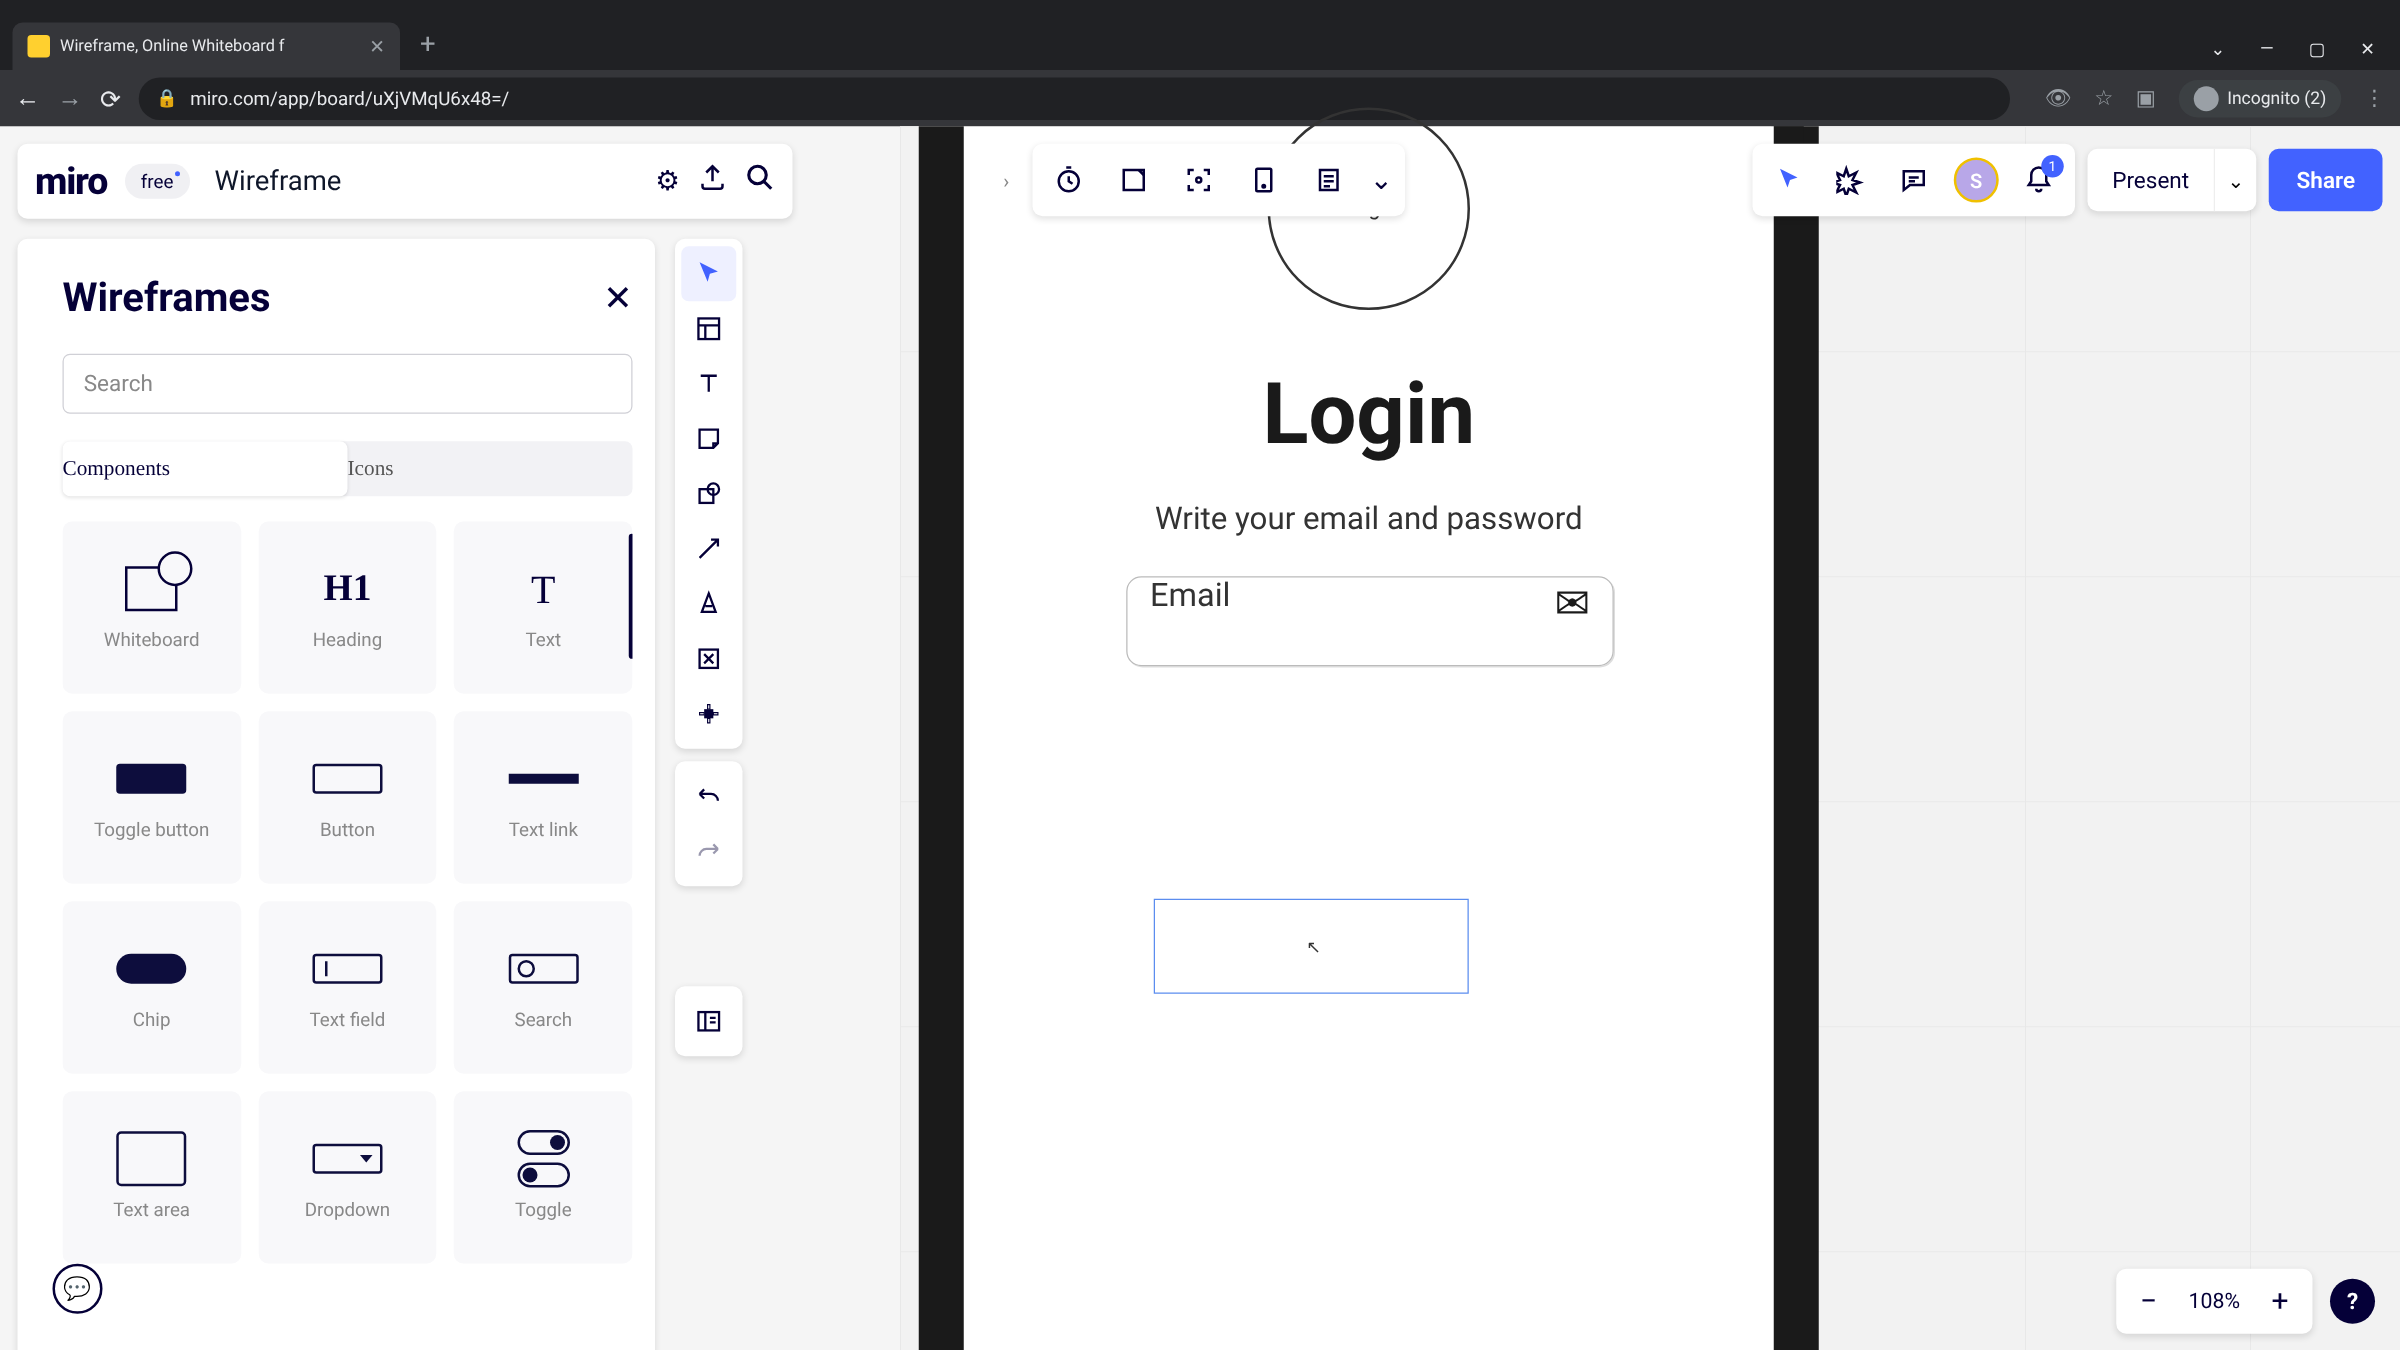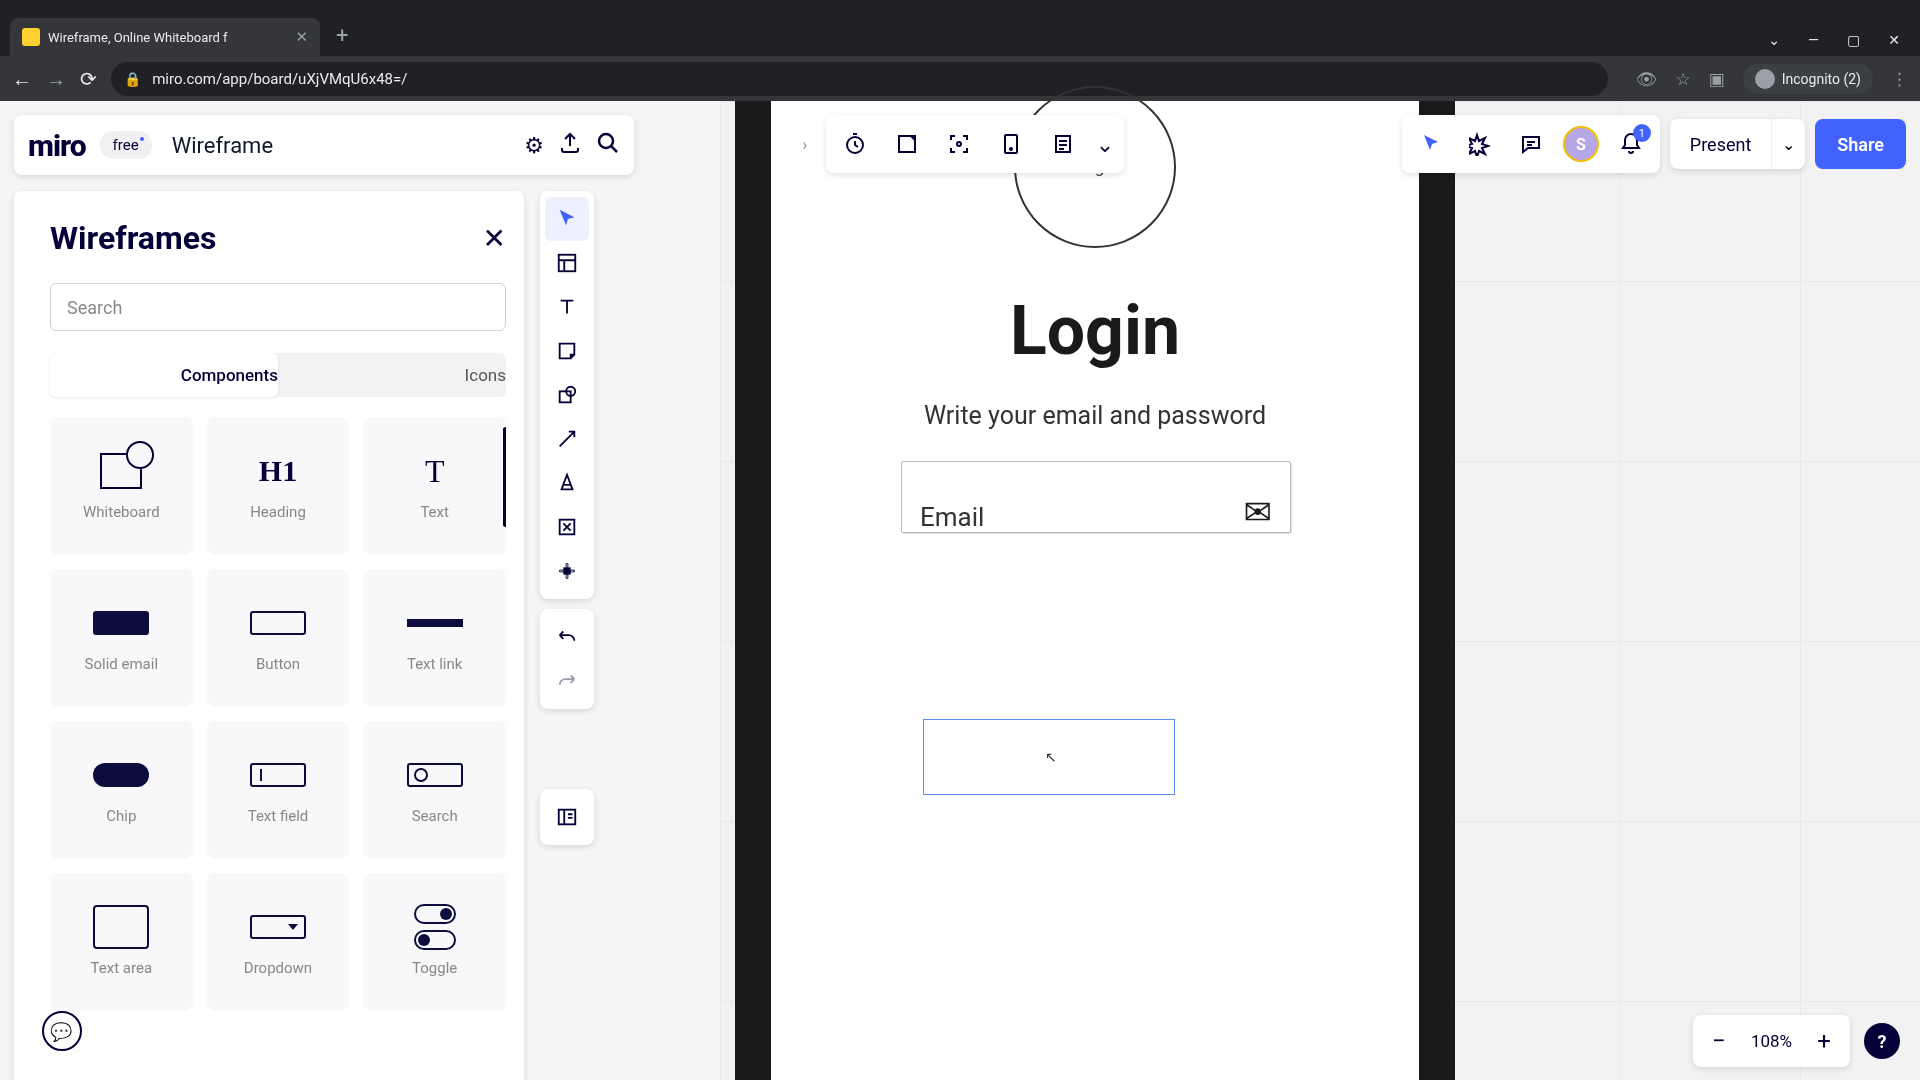--- a/index.html
+++ b/index.html
@@ -37,21 +37,21 @@
 .board-name { font-size: 22px; color: #0f172a; flex: 1; padding-left: 6px; }
 .hdr-icon { color: #050038; font-size: 22px; cursor: pointer; }
 
 
 .wf-panel { position: absolute; top: 90px; left: 14px; width: 510px; height: 900px; background: #fff; border-radius: 8px; box-shadow: 0 2px 6px rgba(0,0,0,0.12); padding: 28px 18px 0 36px; display: flex; flex-direction: column; }
 .wf-title-row { display: flex; justify-content: space-between; align-items: center; margin-bottom: 26px; }
 .wf-title { font-size: 32px; font-weight: 700; color: #050038; }
 .wf-close { font-size: 28px; color: #050038; cursor: pointer; }
 .wf-search { border: 1px solid #d0d0d6; border-radius: 6px; height: 48px; padding: 0 16px; font-size: 18px; color: #888; display: flex; align-items: center; margin-bottom: 22px; }
 .wf-tabs { display: flex; background: #f2f2f5; border-radius: 6px; margin-bottom: 20px; }
-.wf-tab { flex: 1; text-align: right; padding: 12px 0; font-size: 17px; color: #555; cursor: pointer; border-radius: 6px; }
+.wf-tab { flex: 1; text-align: left; padding: 12px 0; font-size: 17px; color: #555; cursor: pointer; border-radius: 6px; font-family: Liberation Serif, serif; }
 .wf-tab.active { background: #fff; color: #050038; font-weight: 500; box-shadow: 0 1px 3px rgba(0,0,0,0.1); }
 .wf-grid { display: grid; grid-template-columns: repeat(3, 1fr); gap: 14px; overflow: hidden; position: relative; }
 .wf-item { background: #f8f8fa; border-radius: 8px; height: 138px; display: flex; flex-direction: column; align-items: center; justify-content: center; gap: 12px; cursor: grab; }
 .wf-item-label { font-size: 15px; color: #888; }
 .wf-icon { width: 56px; height: 40px; display: flex; align-items: center; justify-content: center; }
 .wf-rect { width: 42px; height: 36px; border: 2px solid #050038; position: relative; }
 .wf-rect::before { content: ""; position: absolute; top: -14px; right: -14px; width: 24px; height: 24px; border: 2px solid #050038; border-radius: 50%; background: #f8f8fa; }
 .wf-h1 { font-size: 30px; font-weight: 800; color: #050038; font-family: Georgia, serif; }
 .wf-t { font-size: 32px; font-family: Georgia, serif; color: #050038; }
 .wf-solidbtn { width: 72px; height: 24px; background: #0d0d3d; border-radius: 3px; }
@@ -82,21 +82,21 @@
 .tool-btn svg { width: 22px; height: 22px; }
 
 
 .canvas { position: absolute; top: 0; left: 720px; right: 0; bottom: 0; background: #f2f2f2; }
 .canvas-grid { position: absolute; inset: 0; background-image: linear-gradient(#e8e8e8 1px, transparent 1px), linear-gradient(90deg, #e8e8e8 1px, transparent 1px); background-size: 180px 180px; }
 .phone-frame { position: absolute; top: 0; left: 15px; width: 720px; height: 990px; background: #1a1a1a; }
 .phone-screen { position: absolute; top: 0; left: 36px; width: 648px; height: 980px; background: #fff; }
 .logo-circle { position: absolute; top: -15px; left: 50%; transform: translateX(-50%); width: 162px; height: 162px; border: 2px solid #333; border-radius: 50%; display: flex; align-items: center; justify-content: center; font-size: 17px; color: #333; }
 .login-title { position: absolute; top: 190px; width: 100%; text-align: center; font-size: 68px; font-weight: 700; color: #1a1a1a; }
 .login-sub { position: absolute; top: 300px; width: 100%; text-align: center; font-size: 25px; color: #333; }
-.email-box { position: absolute; top: 360px; left: 130px; width: 390px; height: 72px; border: 1px solid #bbb; border-radius: 2px; display: flex; align-items: flex-end; justify-content: space-between; padding: 0 18px; box-shadow: 1px 1px 0 #ddd; }
+.email-box { position: absolute; top: 360px; left: 130px; width: 390px; height: 72px; border: 1px solid #bbb; border-radius: 12px; display: flex; align-items: flex-start; justify-content: space-between; padding: 0 18px; box-shadow: 1px 1px 0 #ddd; }
 .email-label { font-size: 26px; color: #333; }
 .envelope-icon { font-size: 34px; color: #1a1a1a; }
 .new-rect { position: absolute; top: 618px; left: 152px; width: 252px; height: 76px; border: 1px solid #5b8def; background: #fff; }
 .cursor { position: absolute; top: 648px; left: 274px; font-size: 14px; color: #333; pointer-events: none; }
 .notch-indicator { position: absolute; top: 0; left: 682px; width: 26px; height: 14px; background: #1a1a1a; }
 
 
 .top-toolbar { position: absolute; top: 14px; left: 790px; display: flex; align-items: center; gap: 6px; }
 .tbar-group { background: #fff; border-radius: 8px; box-shadow: 0 2px 6px rgba(0,0,0,0.12); display: flex; align-items: center; padding: 4px; gap: 2px; }
 .tbar-btn { width: 50px; height: 50px; display: flex; align-items: center; justify-content: center; font-size: 22px; color: #050038; cursor: pointer; border-radius: 6px; }
@@ -201,21 +201,21 @@
           <div class="wf-item-label">Heading</div>
         </div>
       <div class="wf-item">
           <div class="wf-icon wf-t">T</div>
           <div class="wf-item-label">Text</div>
         </div>
       <div class="wf-item">
           <div class="wf-icon">
             <div class="wf-solidbtn"></div>
           </div>
-          <div class="wf-item-label">Solid email</div>
+          <div class="wf-item-label">Toggle button</div>
         </div>
       <div class="wf-item">
           <div class="wf-icon">
             <div class="wf-btn"></div>
           </div>
           <div class="wf-item-label">Button</div>
         </div>
       <div class="wf-item">
           <div class="wf-icon">
             <div class="wf-textlink"></div>

